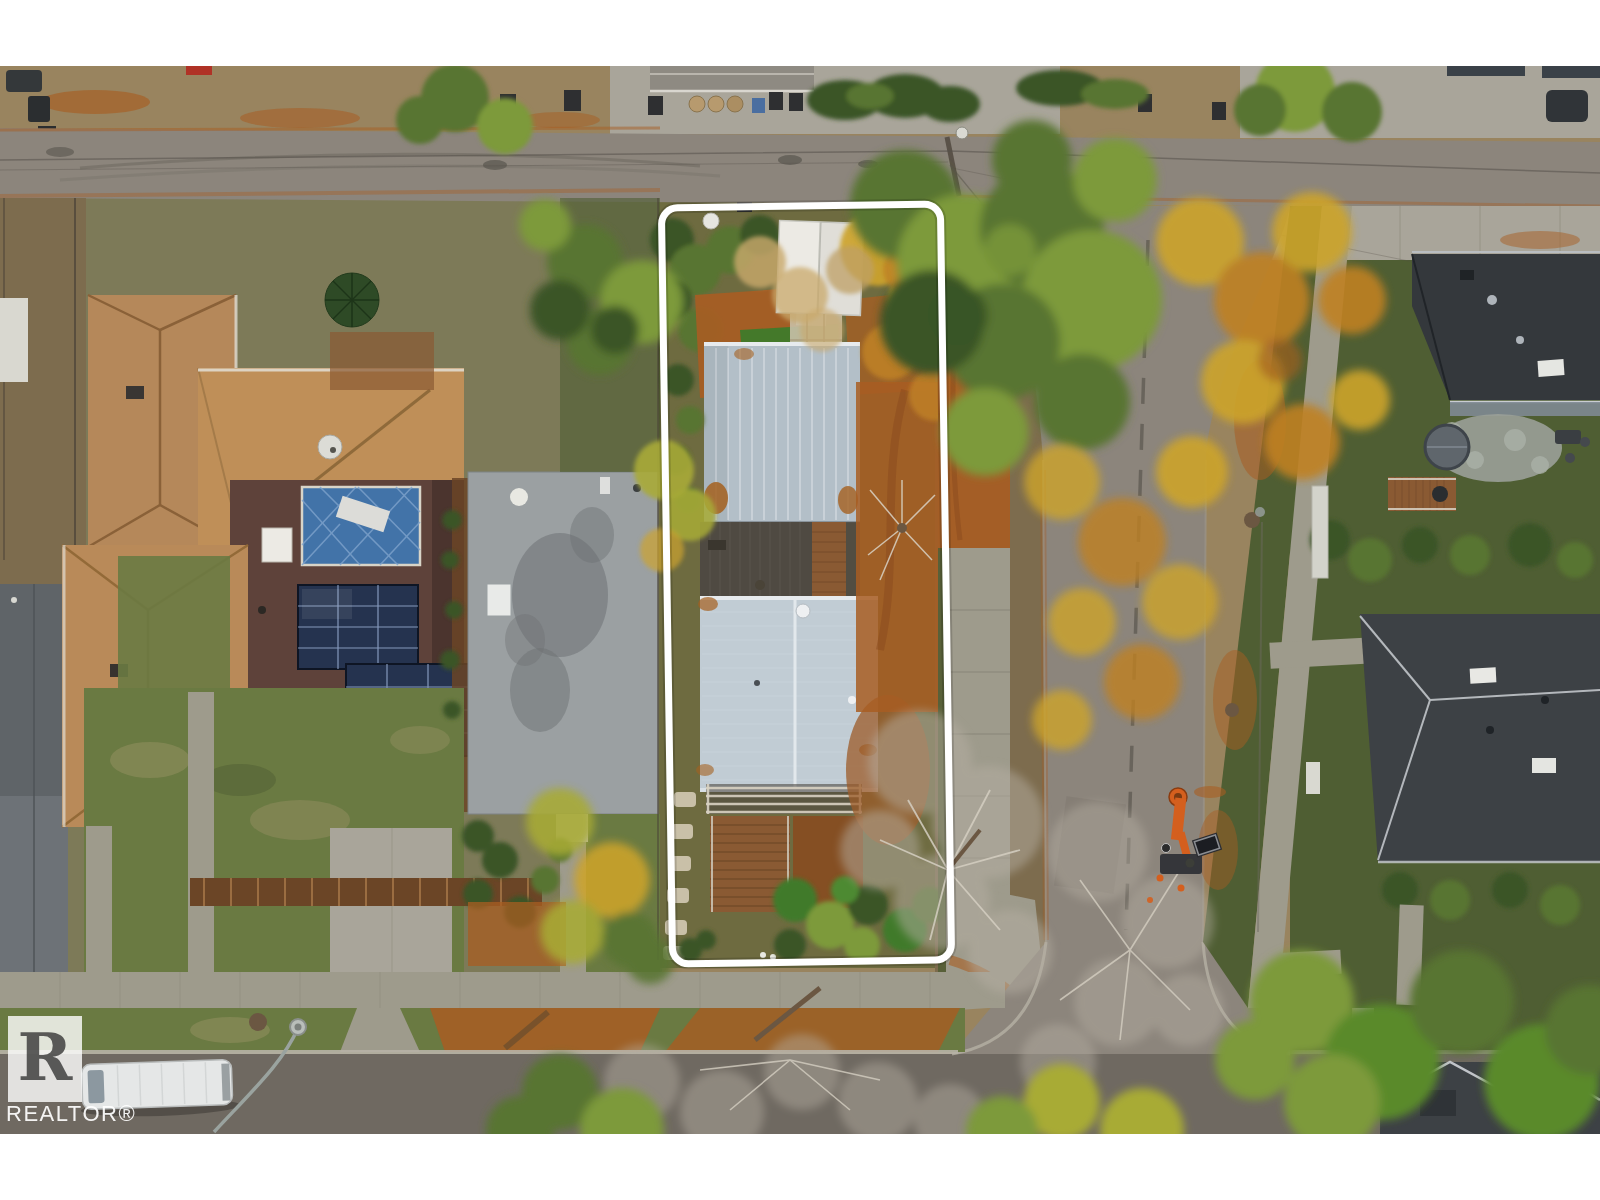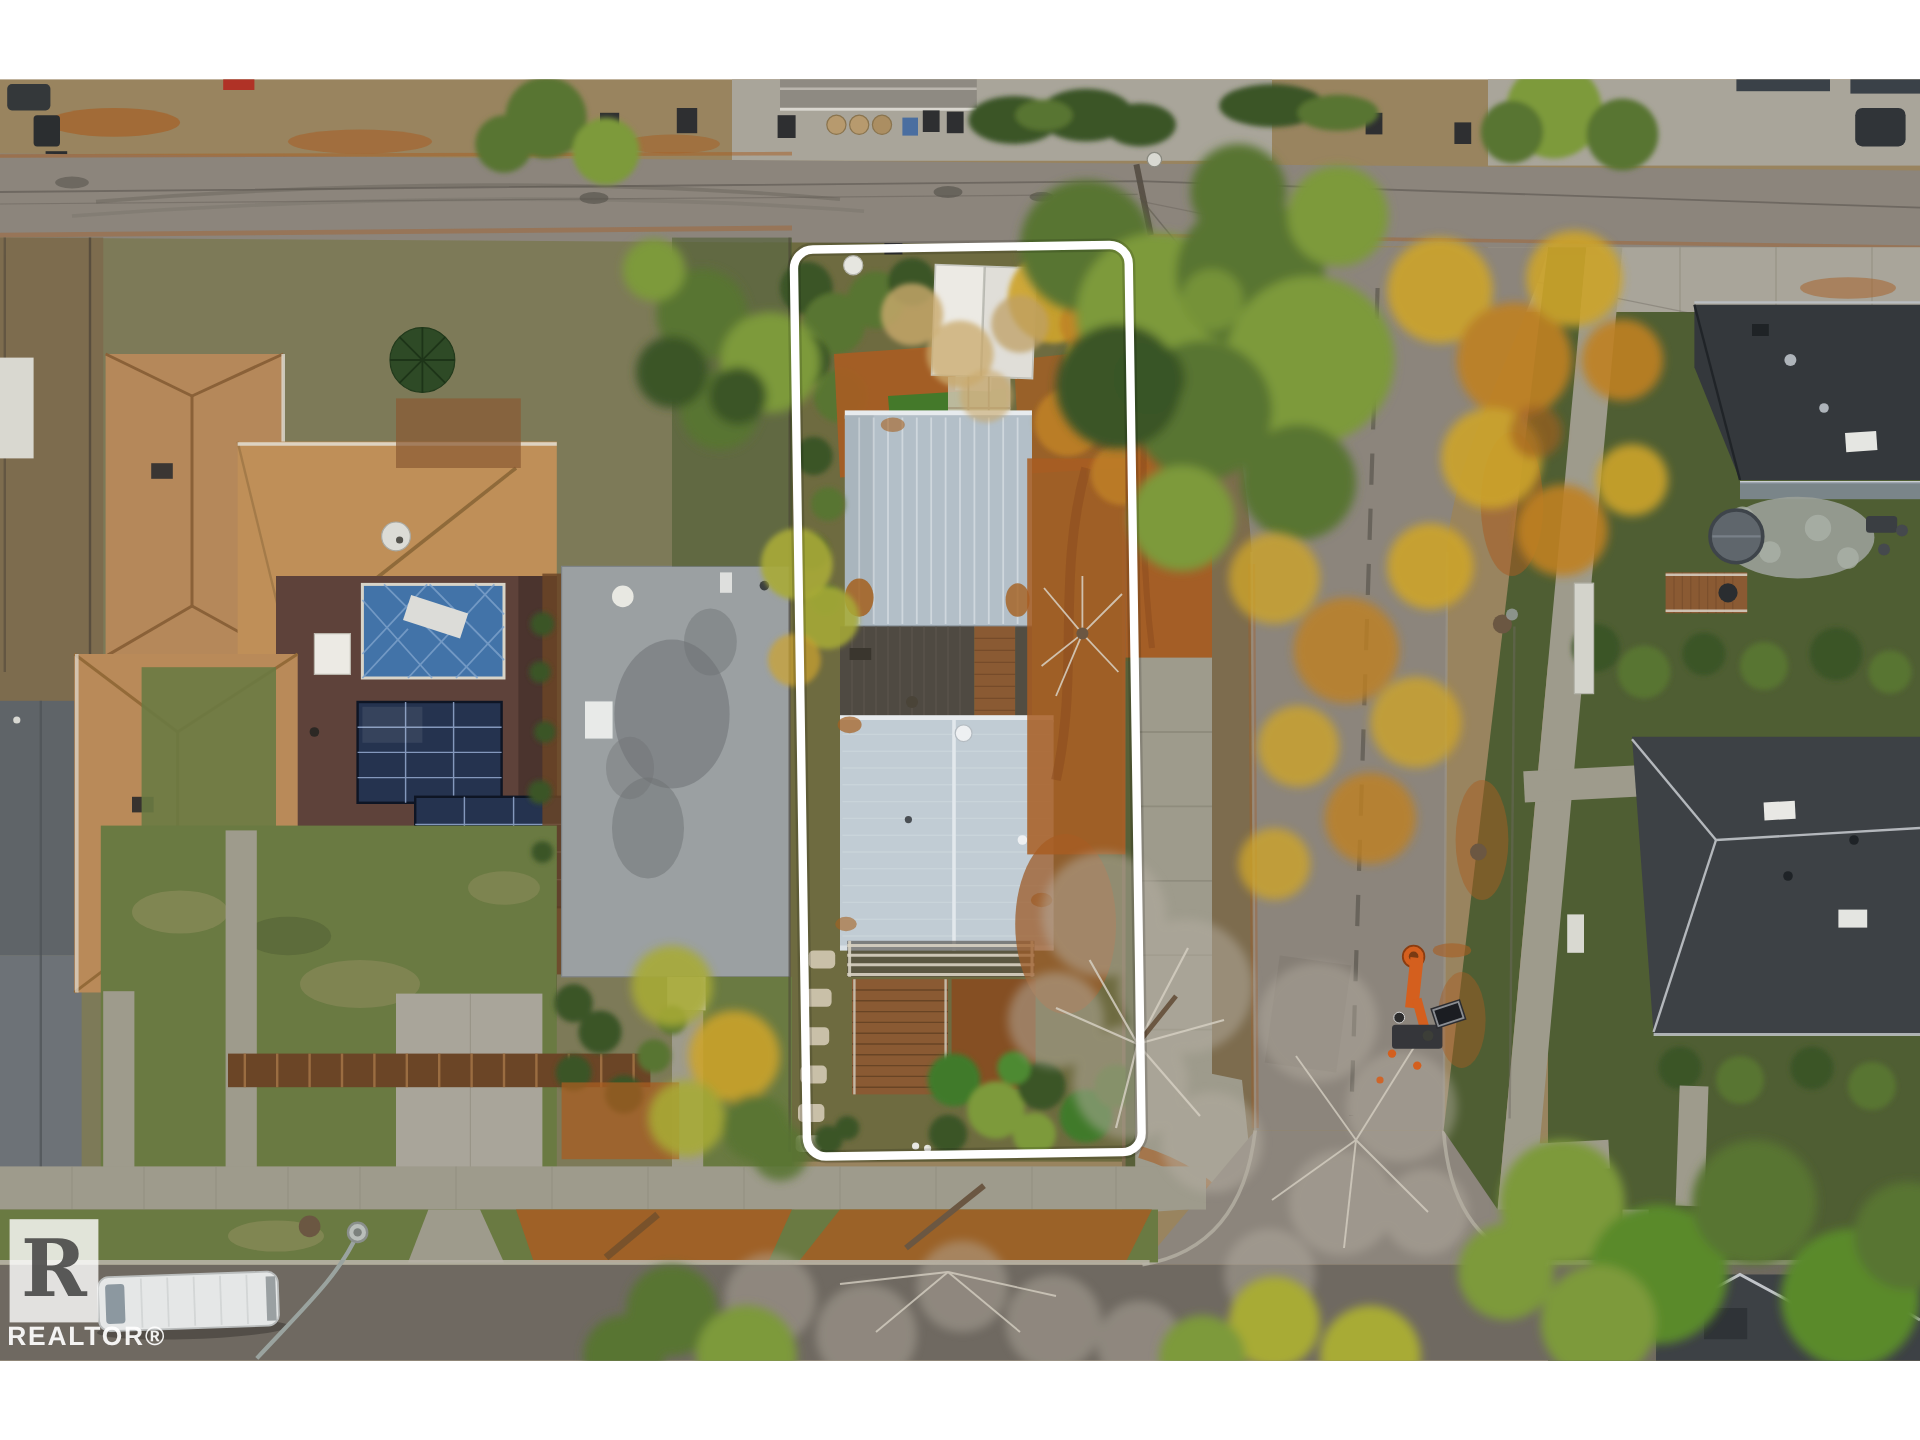--- a/index.html
+++ b/index.html
@@ -17,21 +17,21 @@
   .bare{fill:var(--bare)} .trunk{fill:var(--trunk)} .tan-roof{fill:var(--tan-roof)} .tan-roof2{fill:var(--tan-roof2)}
   .maroon{fill:var(--maroon)} .maroon-dark{fill:var(--maroon-dark)} .courtyard{fill:var(--courtyard-blue)}
   .solar{fill:var(--solar)} .flat-gray{fill:var(--flat-gray)}
   .charcoal{fill:var(--charcoal)} .charcoal2{fill:var(--charcoal2)} .blue-wall{fill:var(--blue-wall)}
   .metal{fill:var(--metal)} .metal2{fill:var(--metal2)} .white-struct{fill:var(--white-struct)}
   .deck{fill:var(--deck)} .wood{fill:var(--wood)} .wood-dark{fill:var(--wood-dark)} .stone{fill:var(--stone)}
   .van-f{fill:var(--van)} .machine{fill:var(--machine-orange)} .garden{fill:var(--garden-base)} .ground{fill:var(--ground-base)}
   
   .wm-box{position:absolute;left:8px;top:1016px;width:74px;height:86px;background:var(--wm-bg);display:flex;align-items:center;justify-content:center;}
   .wm-letter{font-family:"DejaVu Serif","Liberation Serif",serif;font-weight:bold;font-size:66px;line-height:1;color:var(--wm-letter);transform:translateY(-2px);}
-  .wm-text{position:absolute;left:6px;top:1101px;font-size:22px;letter-spacing:1.5px;color:var(--wm-text);font-family:"Liberation Sans",sans-serif;font-weight:bold;}
+  .wm-text{position:absolute;left:6px;top:1101px;font-size:22px;letter-spacing:1.5px;color:var(--wm-text);font-family:"Liberation Sans",sans-serif;}
 </style>
 </head>
 <body>
 
 <div class="stage">
 
 <svg class="photo" viewBox="0 66 1600 1068" xmlns="http://www.w3.org/2000/svg">
   <defs>
     <filter id="b2" x="-30%" y="-30%" width="160%" height="160%">
           <feGaussianBlur stdDeviation="2.2"></feGaussianBlur>

